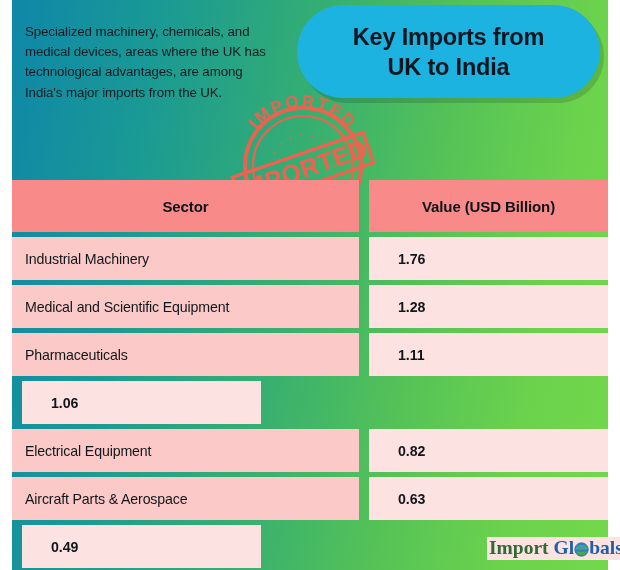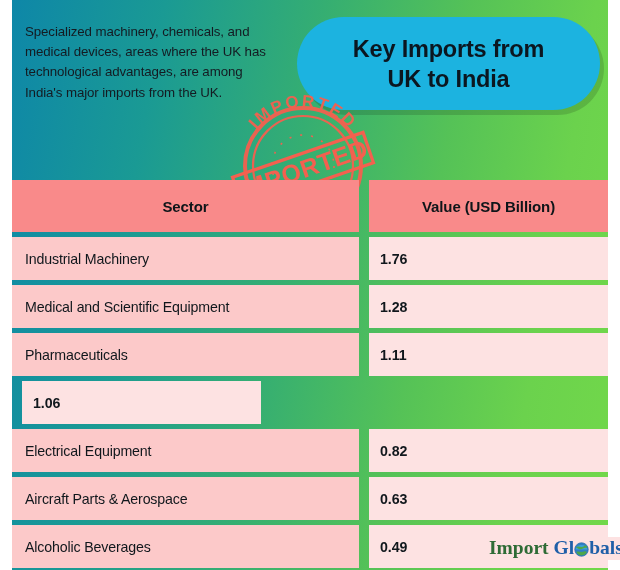--- a/index.html
+++ b/index.html
@@ -18,21 +18,21 @@
     background:linear-gradient(100deg,#0e87a8 0%,#1a9a94 22%,#35ae72 45%,#55c257 66%,#6bd24d 84%,#72d84a 100%);
   }
   
   .intro{
     position:absolute;left:25px;top:22px;width:245px;
     font-size:13.3px;font-weight:normal;line-height:20.2px;
     color:#141b22;letter-spacing:-0.1px;
   }
   
   .title-pill{
-    position:absolute;left:297px;top:17px;width:303px;height:93px;
+    position:absolute;left:297px;top:5px;width:303px;height:93px;
     background:#1cb3e0;border-radius:48px;
     box-shadow:4px 5px 0 rgba(0,0,0,0.14);
     display:flex;align-items:center;justify-content:center;
   }
   .title-pill-text{
     text-align:center;color:#0b1620;
     font-size:23.5px;font-weight:bold;line-height:30px;
     letter-spacing:-0.2px;
   }
   
@@ -62,21 +62,21 @@
   
   .header-row .cell-sector,
   .header-row .cell-value{
     background:#f98a8a;justify-content:center;
   }
   .header-row .htext{
     font-size:15px;font-weight:bold;color:#0e1519;letter-spacing:-0.1px;
   }
   
   .body-row .cell-sector{background:#fcc9c9;padding-left:13px;}
-  .body-row .cell-value{background:#fde2e2;padding-left:11px;}
+  .body-row .cell-value{background:#fde2e2;padding-left:29px;}
   .sector-text{
     font-size:14.2px;font-weight:normal;color:#10171c;letter-spacing:-0.15px;
   }
   .value-text{
     font-size:14.2px;font-weight:bold;color:#10171c;letter-spacing:-0.1px;
   }
   
   .logo{
     position:absolute;left:487px;top:537px;
     display:flex;align-items:center;
@@ -187,23 +187,20 @@
     <div class="trow body-row">
       <div class="cell-sector">
         <span class="sector-text">Aircraft Parts &amp; Aerospace</span>
       </div>
       <div class="cell-value">
         <span class="value-text">0.63</span>
       </div>
     </div>
 
     <div class="trow body-row">
-      <div class="cell-sector">
-        <span class="sector-text">Alcoholic Beverages</span>
-      </div>
       <div class="cell-value">
         <span class="value-text">0.49</span>
       </div>
     </div>
 
     <div class="trow body-row">
       <div class="cell-sector">
         
       </div>
       <div class="cell-value">

